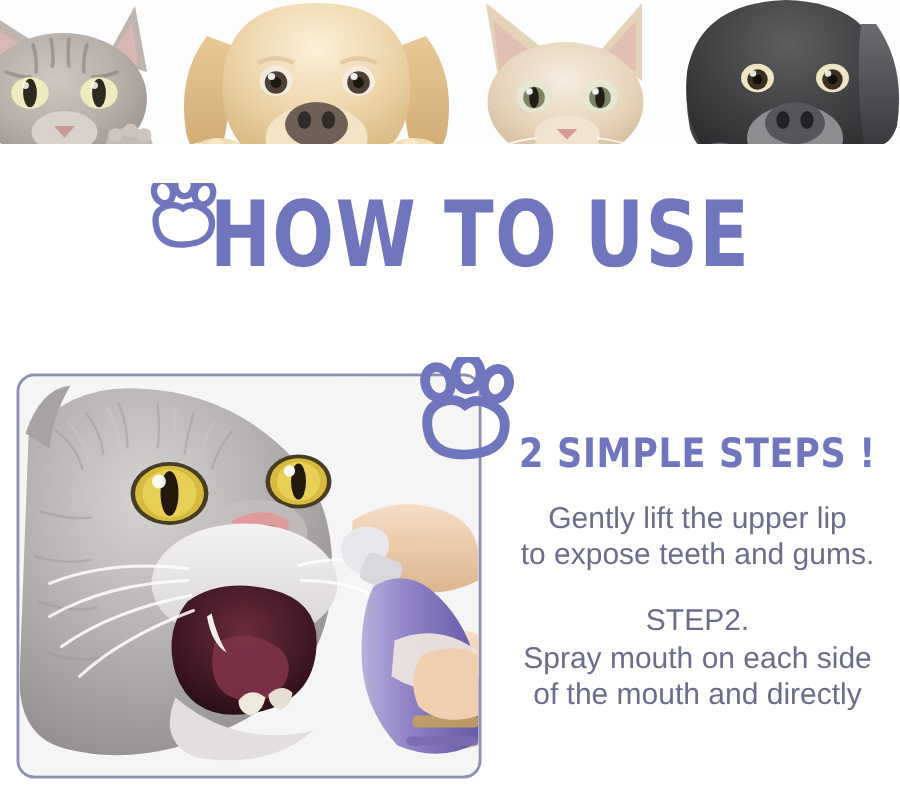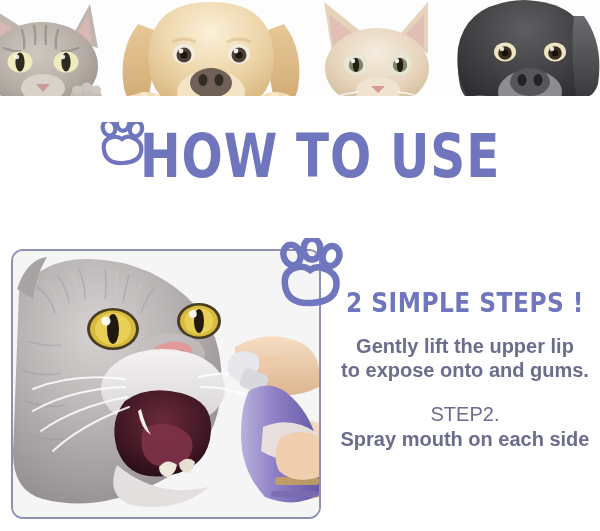--- a/index.html
+++ b/index.html
@@ -70,21 +70,21 @@
     font-size:27px; font-weight:bold; color:#6f76bd;
     letter-spacing:0.5px; line-height:30px;
     transform:scaleX(0.96); transform-origin:center;
     white-space:nowrap;
   }
   .step-block{ margin-top:16px; color:#6c6c8d; }
   .step-label{
     font-size:20px; line-height:25px; font-weight:400; color:#6c6c8d;
   }
   .step-line{
-    font-size:20px; line-height:24px; font-weight:700; color:#6c6c8d;
+    font-size:20px; line-height:24px; font-weight:400; color:#6c6c8d;
     white-space:nowrap;
   }
   #step2-block{ margin-top:20px; }
 </style>
 </head>
 <body>
 
 <div class="pet-banner">
 
   <div class="pet" id="cat-gray">
@@ -399,20 +399,21 @@
         <ellipse cx="56" cy="18" rx="8.2" ry="10.2" transform="rotate(18 56 18)"></ellipse>
         <path d="M10 47 q-2 -15 13 -18 q7 -1 12 3 q7 -5 15 -1 q14 5 11 19 q-3 14 -25 15 q-24 1 -26 -18 z"></path>
       </g>
     </svg>
   </span>
 
   <div class="simple-steps">2 SIMPLE STEPS !</div>
 
   <div class="step-block" id="step1-block">
     <div class="step-line">Gently lift the upper lip</div>
-    <div class="step-line">to expose onto and gums.</div>
+    <div class="step-line">to expose teeth and gums.</div>
   </div>
 
   <div class="step-block" id="step2-block">
     <div class="step-label">STEP2.</div>
     <div class="step-line">Spray mouth on each side</div>
+    <div class="step-line">of the mouth and directly</div>
   </div>
 </div>
 
 </body></html>

